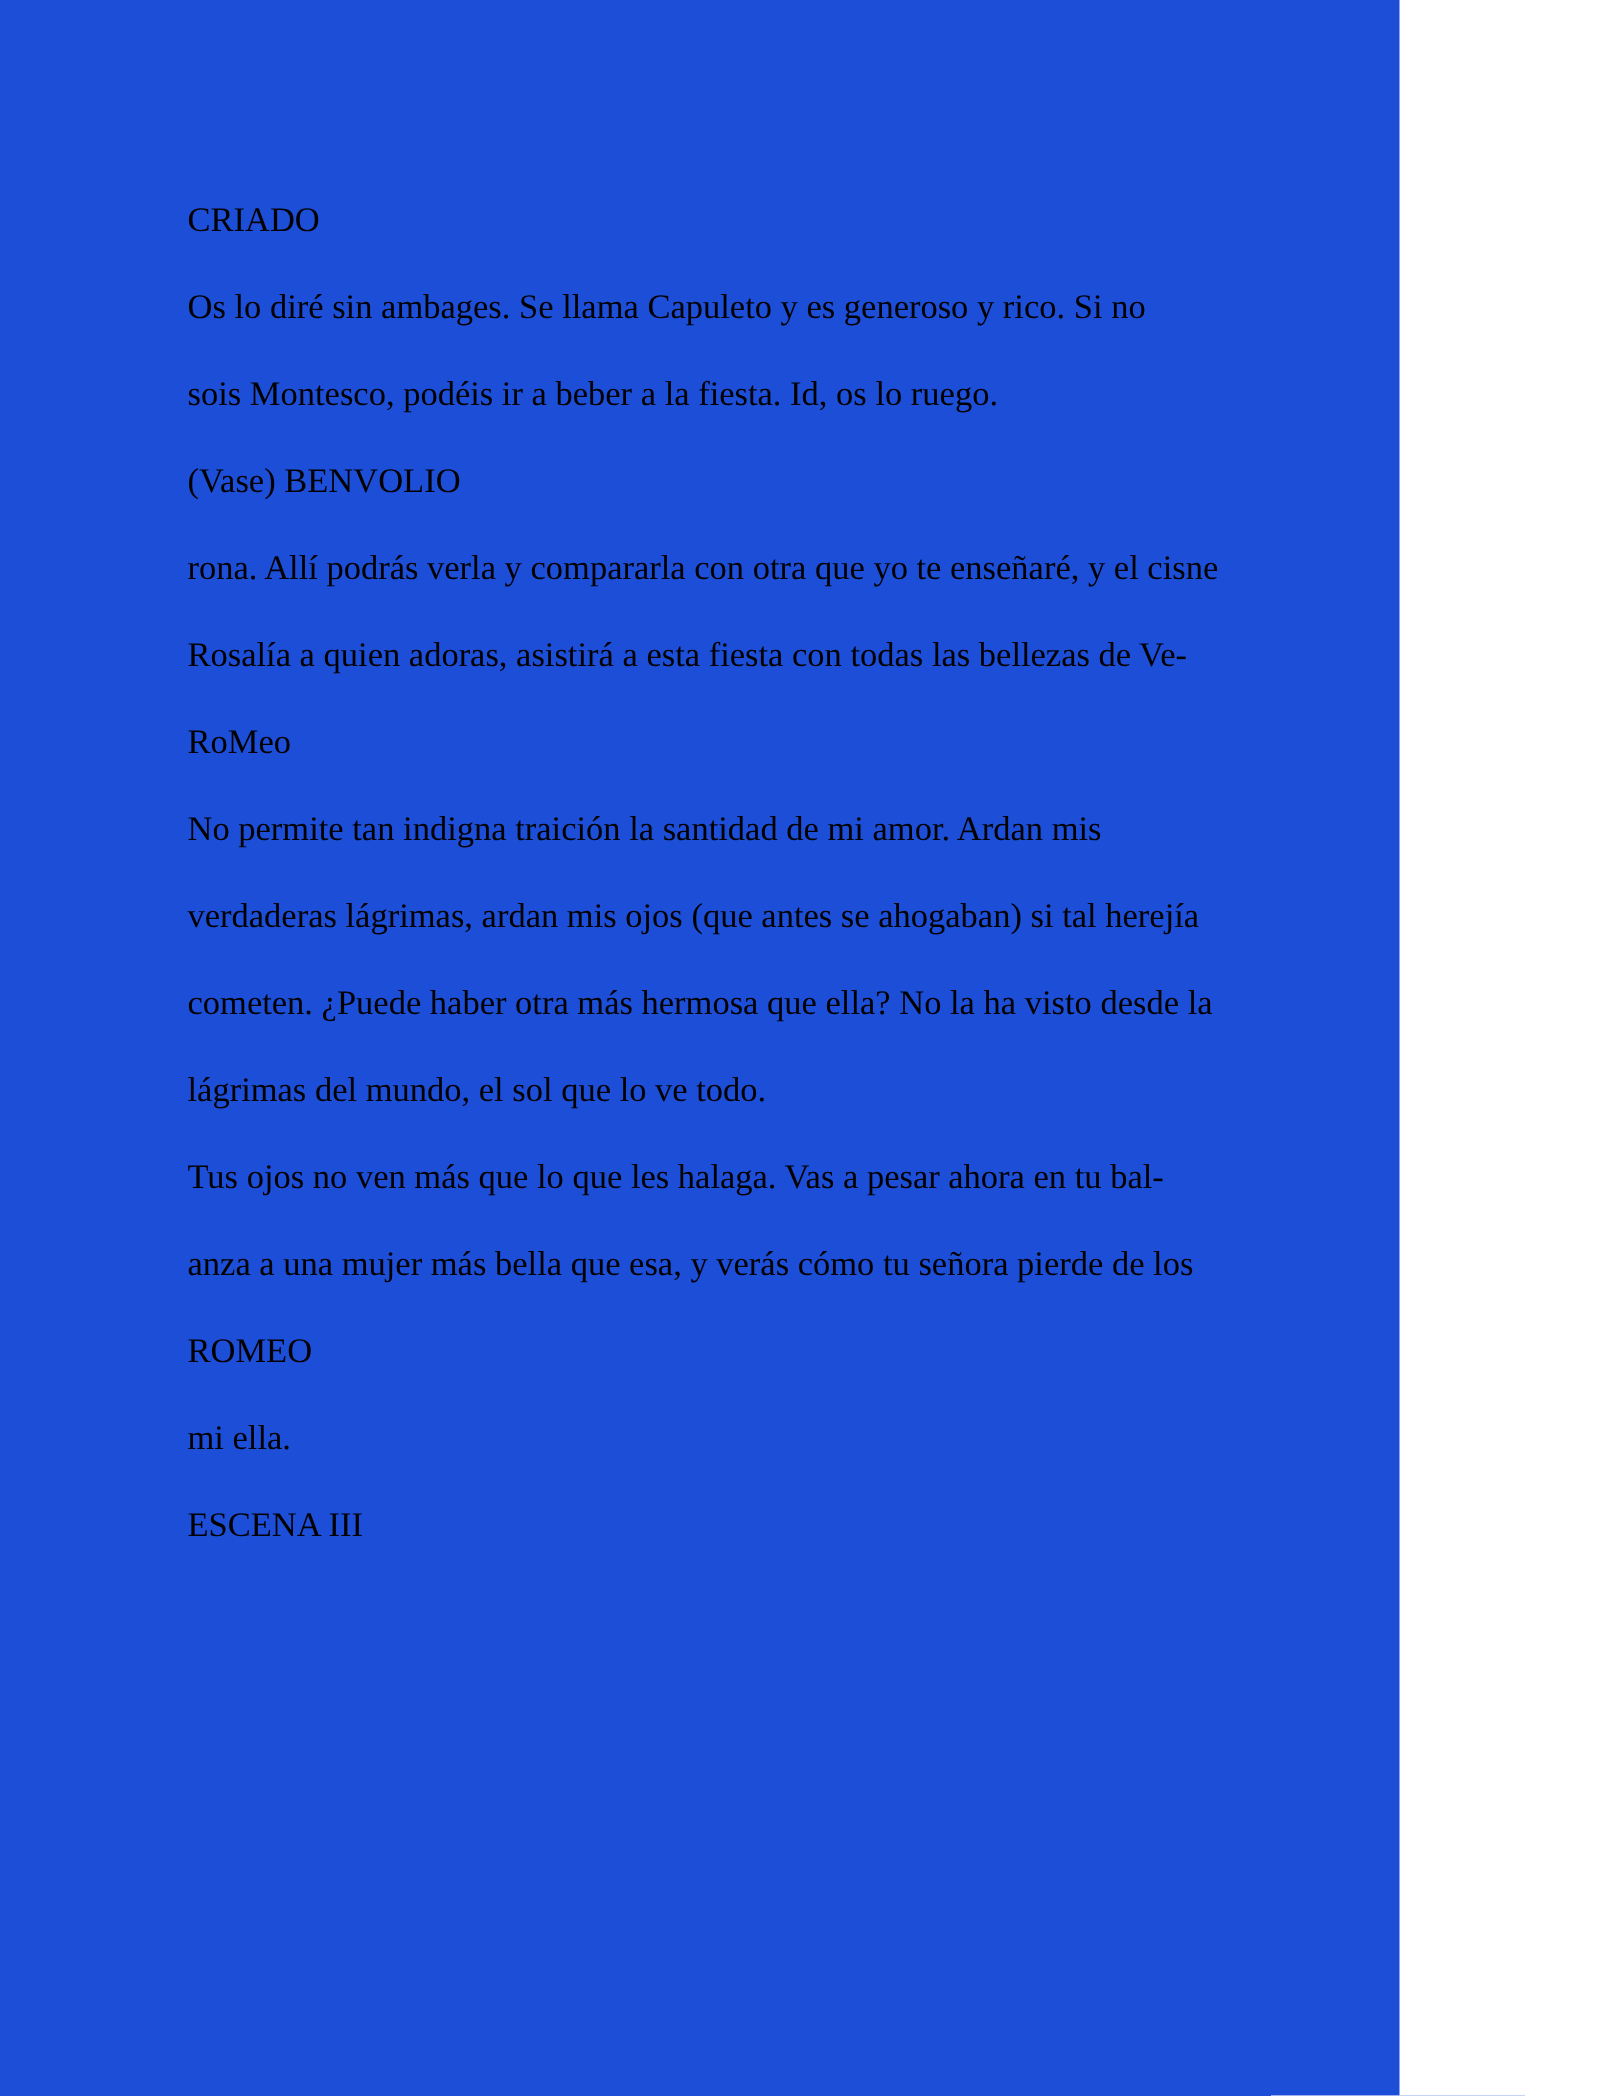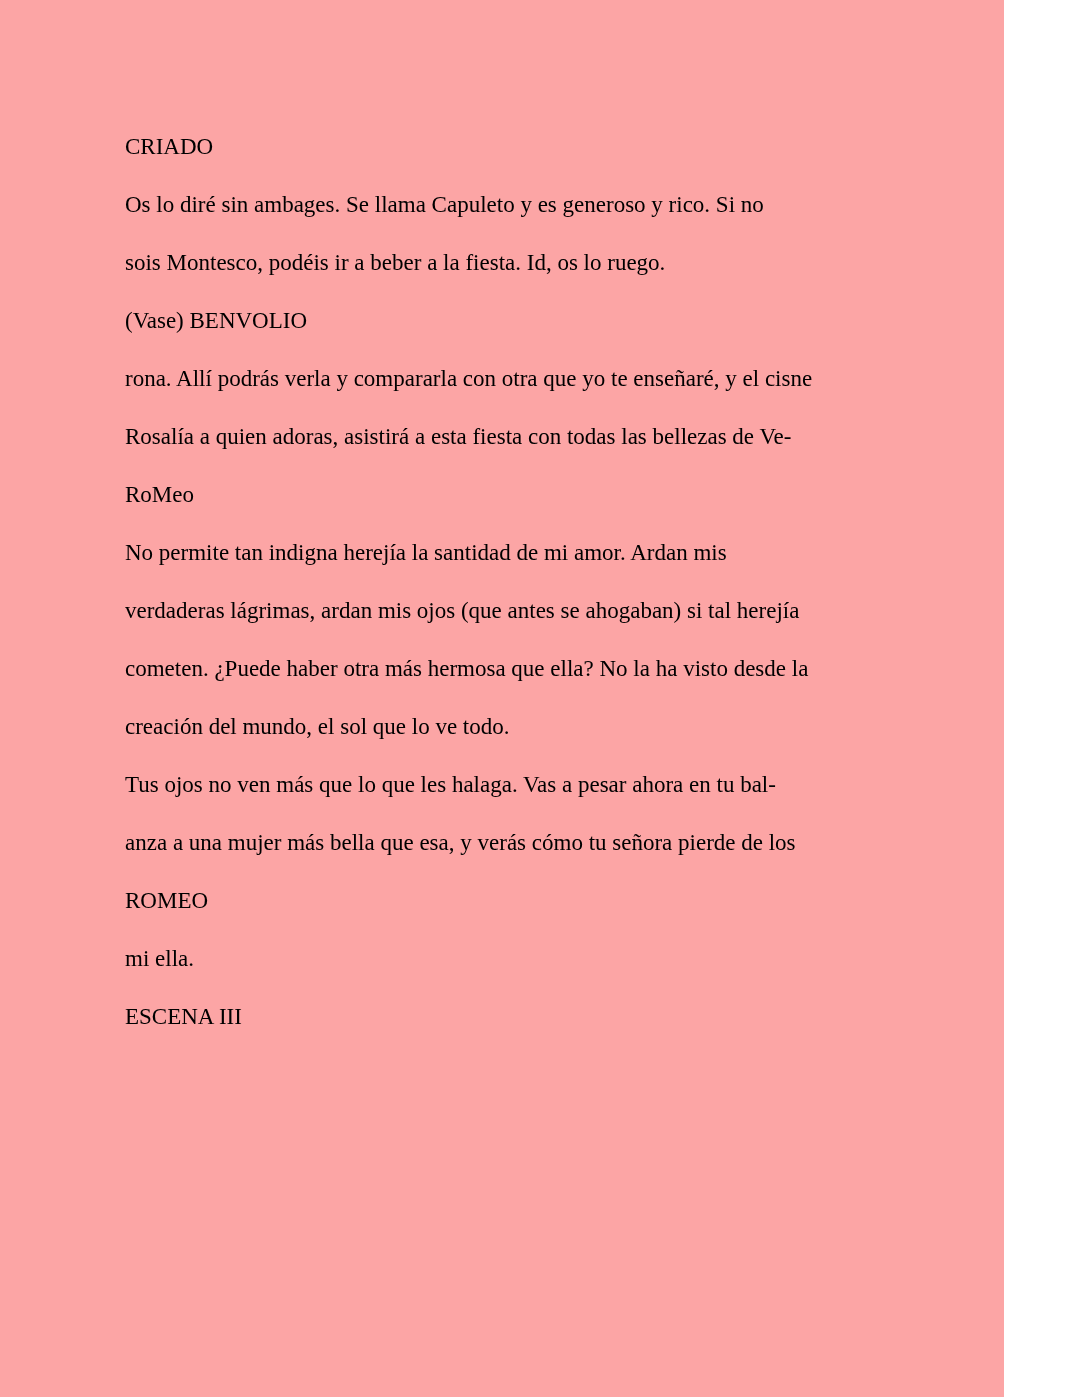--- a/index.html
+++ b/index.html
@@ -7,23 +7,23 @@
     padding: 0;
     background: #ffffff;
   }
   body {
     width: 1080px;
     height: 1397px;
     overflow: hidden;
   }
   .page {
     position: relative;
-    width: 1004px;
+    width: 933px;
     height: 1397px;
-    background: #fca5a5;
+    background: #1d4ed8;
   }
   .page-content {
     position: absolute;
     top: 118px;
     left: 125px;
     right: 100px;
     font-family: "Liberation Serif", "DejaVu Serif", serif;
     font-size: 23px;
     color: #000000;
   }
@@ -40,23 +40,23 @@
 <div class="page">
   <div class="page-content">
 
   <div class="doc-line">CRIADO</div>
       <div class="doc-line">Os lo diré sin ambages. Se llama Capuleto y es generoso y rico. Si no</div>
       <div class="doc-line">sois Montesco, podéis ir a beber a la fiesta. Id, os lo ruego.</div>
       <div class="doc-line">(Vase) BENVOLIO</div>
       <div class="doc-line">rona. Allí podrás verla y compararla con otra que yo te enseñaré, y el cisne</div>
       <div class="doc-line">Rosalía a quien adoras, asistirá a esta fiesta con todas las bellezas de Ve-</div>
       <div class="doc-line">RoMeo</div>
-      <div class="doc-line">No permite tan indigna herejía la santidad de mi amor. Ardan mis</div>
+      <div class="doc-line">No permite tan indigna traición la santidad de mi amor. Ardan mis</div>
       <div class="doc-line">verdaderas lágrimas, ardan mis ojos (que antes se ahogaban) si tal herejía</div>
       <div class="doc-line">cometen. ¿Puede haber otra más hermosa que ella? No la ha visto desde la</div>
-      <div class="doc-line">creación del mundo, el sol que lo ve todo.</div>
+      <div class="doc-line">lágrimas del mundo, el sol que lo ve todo.</div>
       <div class="doc-line">Tus ojos no ven más que lo que les halaga. Vas a pesar ahora en tu bal-</div>
       <div class="doc-line">anza a una mujer más bella que esa, y verás cómo tu señora pierde de los</div>
       <div class="doc-line">ROMEO</div>
       <div class="doc-line">mi ella.</div>
       <div class="doc-line">ESCENA III</div>
     </div>
 </div>
 
 </body></html>

